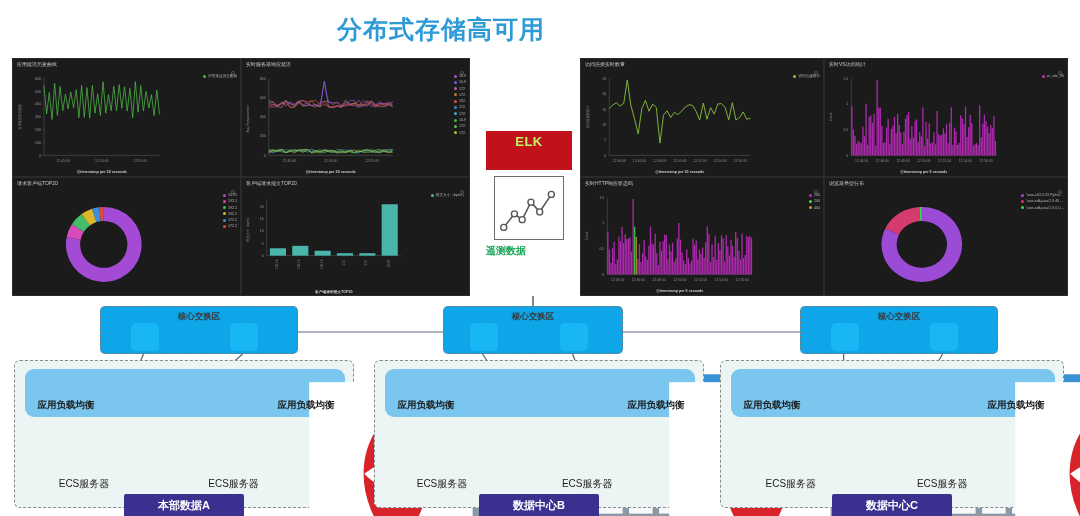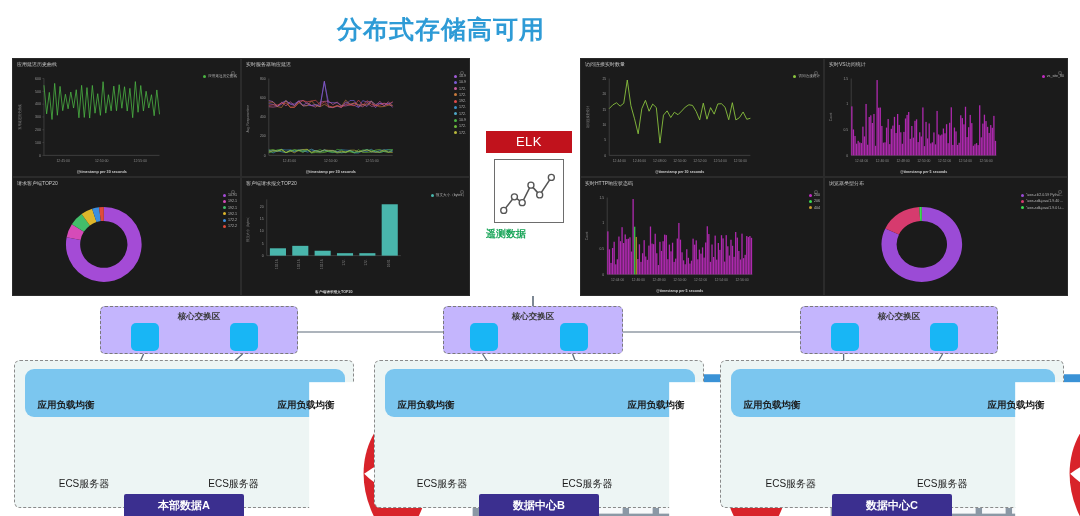--- a/index.html
+++ b/index.html
@@ -31,32 +31,32 @@
     position:absolute; right:3px; top:14px; font-size:3.6px; color:#b9b9b9;
     line-height:1.75; white-space:nowrap;
   }
   .legend i{ display:inline-block; width:3px;height:3px;border-radius:50%;margin-right:2px;vertical-align:middle;}
   .axlabel{ fill:#8a8a8a; font-size:3.4px; }
   .axlabel-b{ fill:#cfcfcf; font-size:3.6px; font-weight:bold; }
   .vaxis{ fill:#9a9a9a; font-size:3.4px; }
   
   #elk{ position:absolute; left:486px; top:131px; width:86px; }
   .elk-head{
-    background:#c1121c; color:#ffffff; font-weight:normal; font-size:13px;
-    text-align:center; padding:3px 0 4px; letter-spacing:.5px;
+    background:#c1121c; color:#bef264; font-weight:bold; font-size:13px;
+    text-align:center; padding:3px 0 21px; letter-spacing:.5px;
   }
   .elk-body{ width:70px; height:64px; margin:6px auto 0; border:1.4px solid #6d6d6d; background:#fff; }
   .elk-body svg{ width:100%; height:100%; }
   .elk-cap{ text-align:left; font-size:10px; font-weight:bold; color:#18a558; margin-top:4px; }
   
   #net{ position:absolute; left:0; top:296px; width:1080px; height:220px; }
   #net svg{ position:absolute; left:0; top:0; width:1080px; height:220px; }
   .zone{
     position:absolute; border:1.4px dashed #7a7a7a; border-radius:5px;
-    background:#c4b5fd;
+    background:#0ea5e9;
     text-decoration:underline;
   }
   .zone-lbl{
     position:absolute; left:0; right:0; top:4px; text-align:center;
     font-size:8.5px; font-weight:bold; color:#3a3a3a;
   }
   .dc{
     position:absolute; border:1.4px dashed #8a8a8a; border-radius:6px;
     background:#edf5f4;
   }

